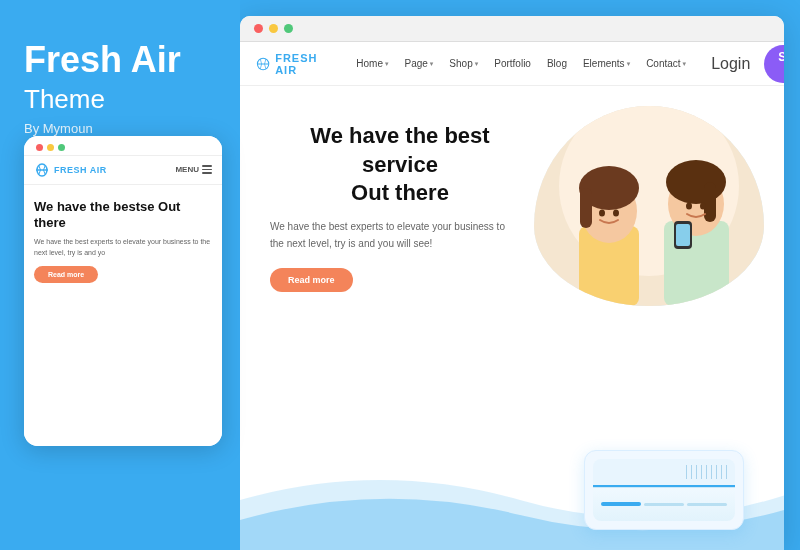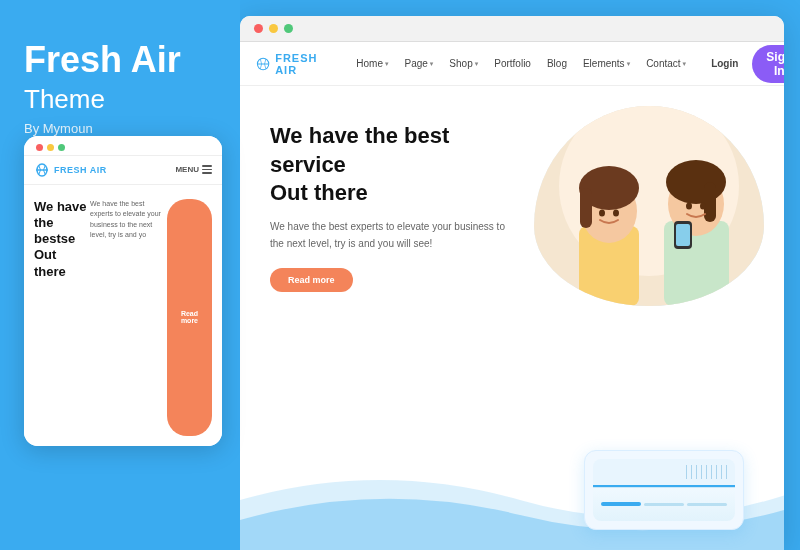--- a/index.html
+++ b/index.html
@@ -119,20 +119,21 @@
       width: 10px;
       height: 1.5px;
       background: #555;
       border-radius: 1px;
     }
     .mobile-hero {
       background: #fff;
       padding: 14px 10px 10px 10px;
       flex: 1;
       display: flex;
+      flex-direction: column;
     }
     .mobile-hero-title {
       font-size: 13px;
       font-weight: 800;
       color: #111;
       line-height: 1.25;
       margin-bottom: 6px;
     }
     .mobile-hero-desc {
       font-size: 7px;
@@ -228,25 +229,24 @@
       font-size: 7px;
       color: #888;
     }
     .desktop-nav-actions {
       display: flex;
       align-items: center;
       gap: 6px;
       margin-left: auto;
     }
     .desktop-login-btn {
-      font-size: 10px;
+      font-size: 16px;
       color: #444;
       cursor: pointer;
       padding: 4px 8px;
-      font-weight: bold;
     }
     .desktop-signin-btn {
       background: #8b5cf6;
       color: #fff;
       font-size: 12px;
       font-weight: 600;
       border: none;
       border-radius: 20px;
       padding: 5px 14px;
       cursor: pointer;
@@ -265,20 +265,21 @@
       max-width: 320px;
       z-index: 2;
       position: relative;
     }
     .desktop-hero-title {
       font-size: 22px;
       font-weight: 800;
       color: #111;
       line-height: 1.3;
       margin-bottom: 10px;
+      text-align: center;
     }
     .desktop-hero-desc {
       font-size: 10px;
       color: #666;
       line-height: 1.7;
       margin-bottom: 16px;
     }
     .desktop-read-more-btn {
       background: #f4845a;
       color: #fff;

